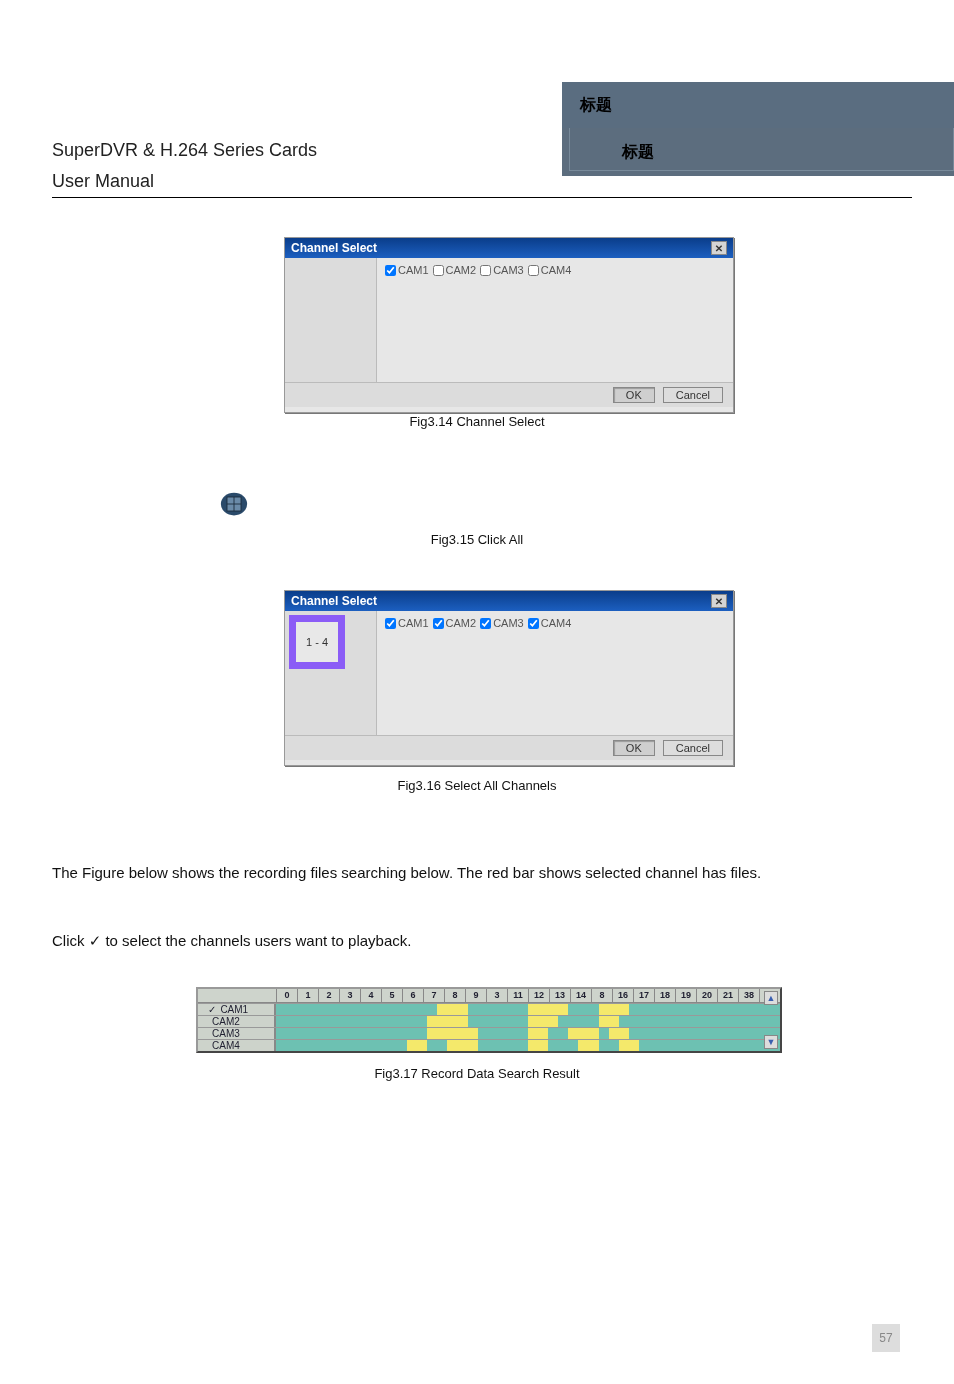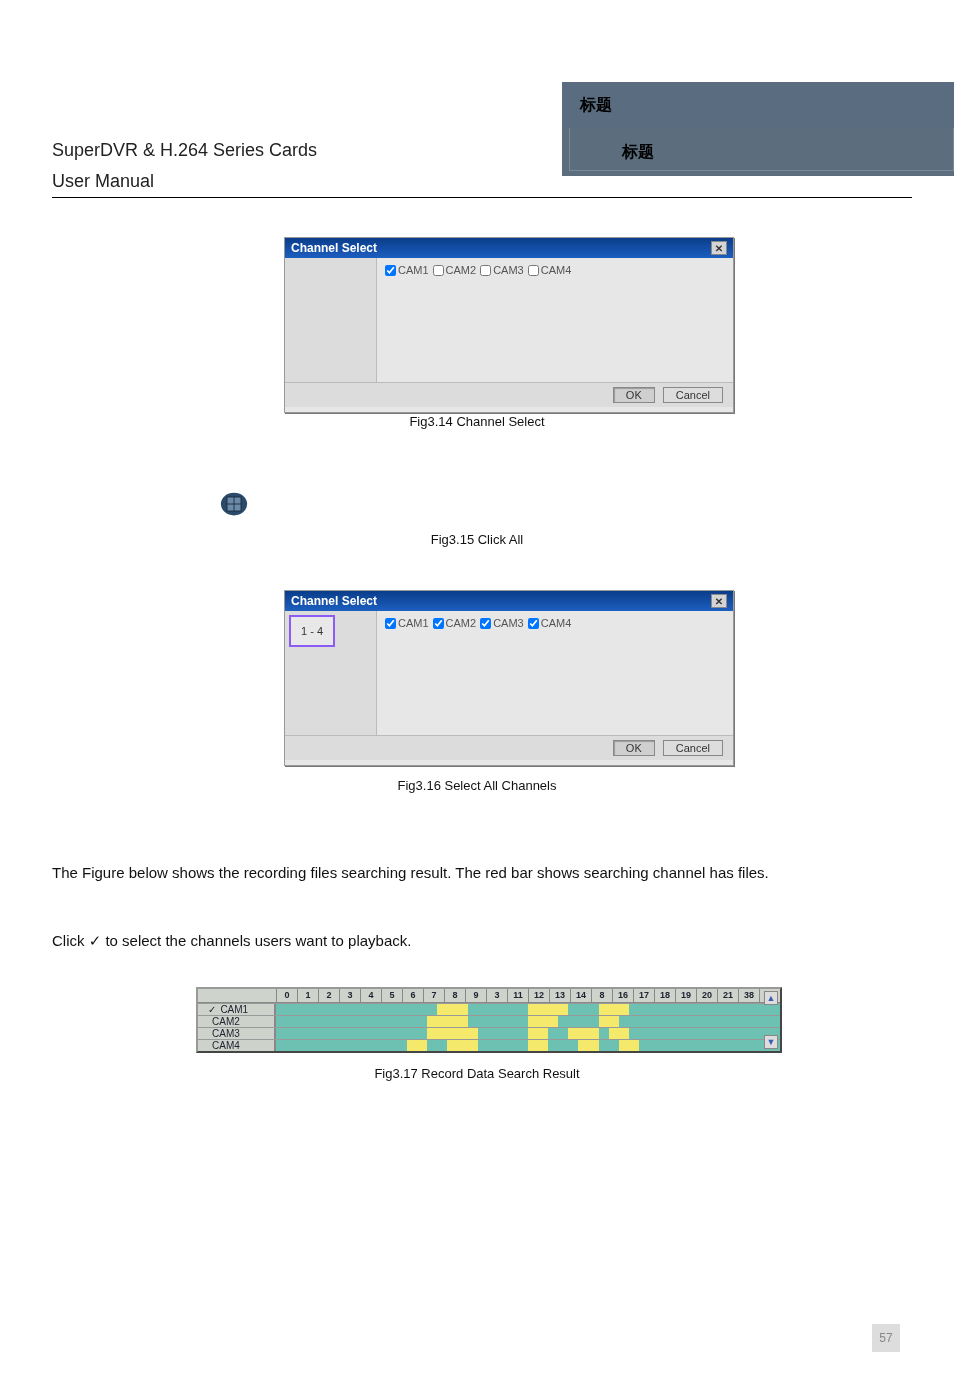--- a/index.html
+++ b/index.html
@@ -18,21 +18,21 @@
 .caption-row{position:absolute;left:197px;width:560px;text-align:center;font-size:13px;color:#111}
 .cap1{top:414px}
 
 .dlg{position:absolute;left:284px;width:450px;background:#e7e7e7;border:1px solid #999;box-shadow:1px 1px 0 #777}
 .dlg1{top:237px;height:176px}
 .dlg2{top:590px;height:176px}
 .dlg-title{height:20px;background:linear-gradient(#0a3d8a,#1c5fc0);color:#fff;font-size:12px;font-weight:700;padding:2px 6px;display:flex;justify-content:space-between;align-items:center}
 .dlg-close{width:16px;height:14px;background:#d4d4d4;border:1px solid #888;color:#333;font-size:10px;display:flex;align-items:center;justify-content:center}
 .dlg-body{display:flex;height:124px}
 .dlg-side{width:92px;background:#dcdcdc;border-right:1px solid #bbb;padding:4px}
-.tab-btn{display:inline-block;background:#e8e8e8;border:2px solid #8b5cf6;padding:8px 10px;font-size:11px;color:#333}
+.tab-btn{display:inline-block;background:#e8e8e8;border:7px solid #8b5cf6;padding:14px 10px;font-size:11px;color:#333}
 .dlg-main{flex:1;padding:6px 8px;font-size:11px;color:#555}
 .cb-row{display:flex;gap:4px}
 .cb{display:flex;align-items:center;gap:2px}
 .cb input{width:11px;height:11px}
 .dlg-foot{height:25px;background:#dcdcdc;border-top:1px solid #bbb;display:flex;justify-content:flex-end;align-items:center;gap:8px;padding-right:10px}
 .btn{background:#ddd;border:1px solid #888;padding:1px 12px;font-size:11px;color:#333}
 .btn.sel{background:#cfcfcf;box-shadow:inset 1px 1px 1px #999}
 
 .icon-grid{position:absolute;left:220px;top:490px;width:28px;height:28px}
 .cap2{top:530px;left:197px}
@@ -149,21 +149,21 @@
       </div>
     </div>
   </div>
   <div class="dlg-foot">
     <span class="btn sel">OK</span>
     <span class="btn">Cancel</span>
   </div>
 </div>
 <div class="caption-row cap3">Fig3.16 Select All Channels</div>
 
-<div class="paratxt p1">The Figure below shows the recording files searching result. The red bar shows searching channel has files.</div>
+<div class="paratxt p1">The Figure below shows the recording files searching below. The red bar shows selected channel has files.</div>
 <div class="paratxt p2">Click ✓ to select the channels users want to playback.</div>
 
 <div class="timeline">
   <div class="tl-head">
     <div class="blank"></div>
     <div class="tl-hours" id="tl-hours">
         <div class="tl-h">0</div>
         <div class="tl-h">1</div>
         <div class="tl-h">2</div>
         <div class="tl-h">3</div>

